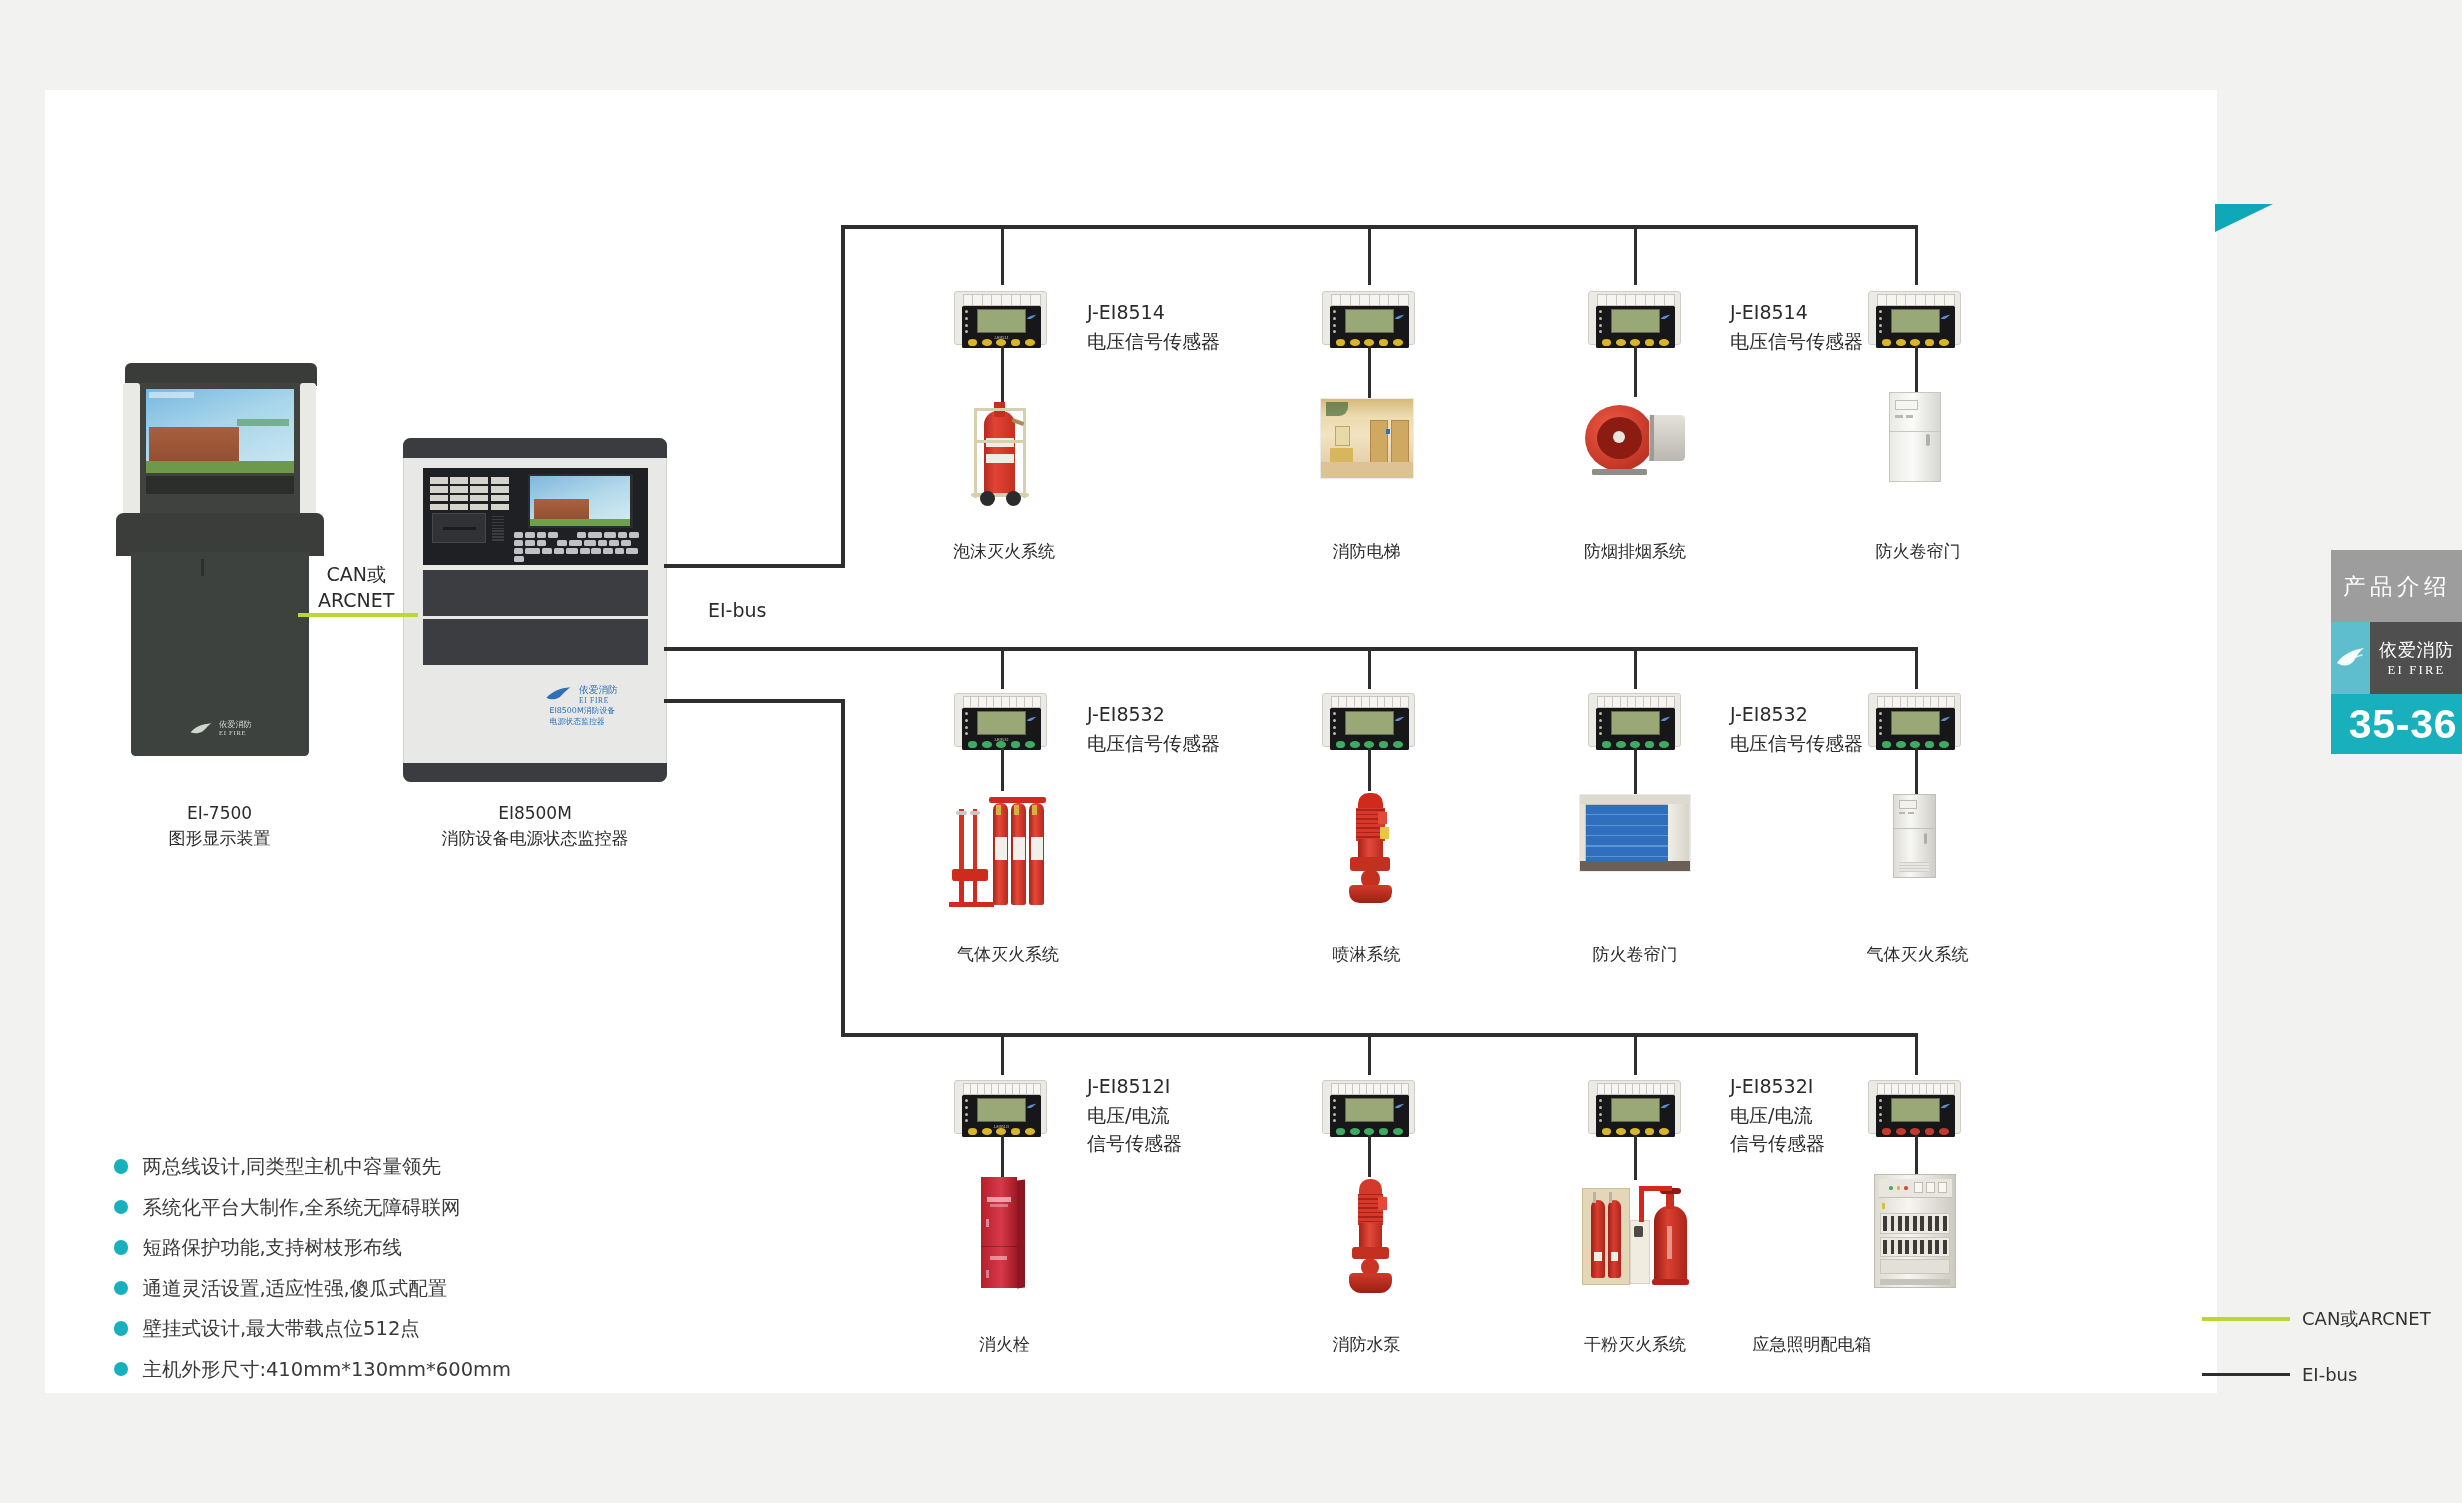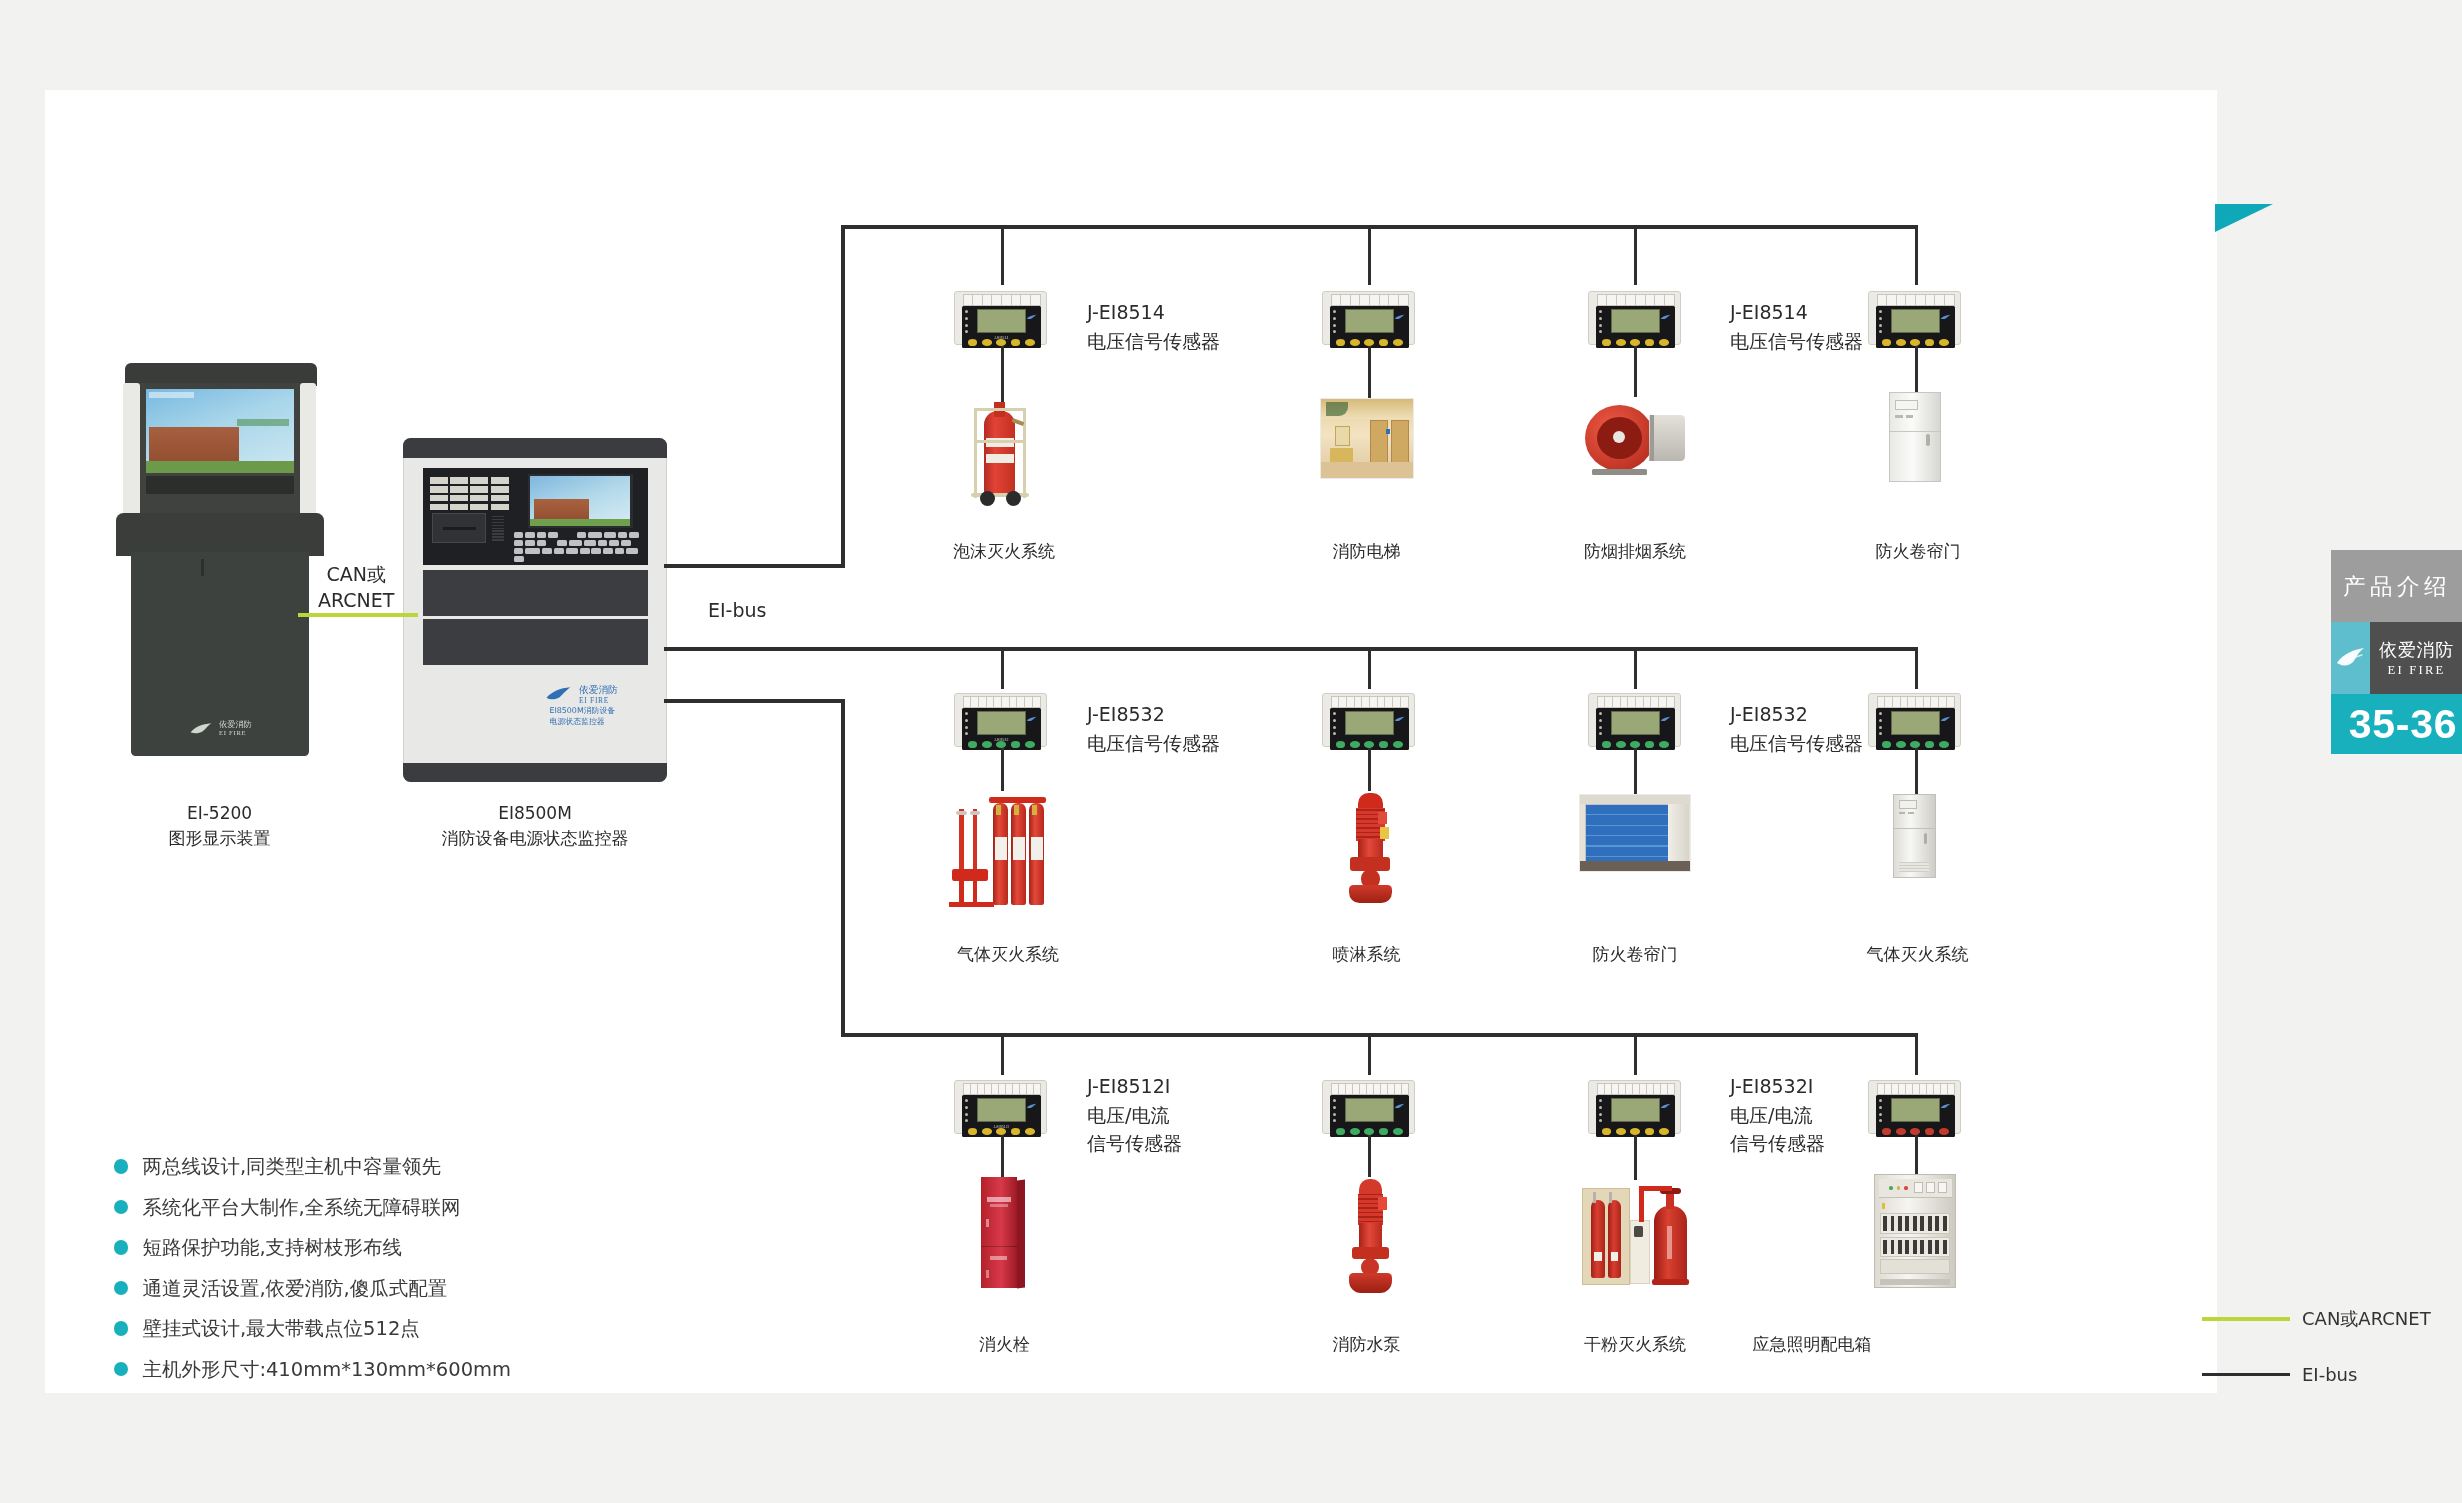--- a/index.html
+++ b/index.html
@@ -187,21 +187,21 @@
 
     <div style="position:absolute;left:78px;top:356px;width:90px;height:19.5px;">
       <svg width="25.5" height="15" viewBox="0 0 34 20" style="position:absolute;left:0;top:1.5px;">
         <path d="M2 15 C8 8, 17 4, 30 3 C24 7, 22 11, 18 14 C13 17, 7 17, 2 15 Z" fill="#cfd5cf"></path>
       </svg>
       <div style="position:absolute;left:30px;top:0;color:#d2d6d2;font-size:8.2px;font-family:'DejaVu Sans',sans-serif;">依爱消防</div>
       <div style="position:absolute;left:30px;top:9.7px;color:#d2d6d2;font-size:6.7px;letter-spacing:0.7px;font-family:'Liberation Serif',serif;">EI  FIRE</div>
     </div>
   </div>
   <div class="cap cap-dev" style="left:111px; top:801px; width:217px;">
-    <div>EI-5200</div>
+    <div>EI-7500</div>
     <div>图形显示装置</div>
   </div>
 
   <div class="dev" style="left:403px; top:438px; width:264px; height:344px;">
     <div style="position:absolute;left:0;top:0;width:264px;height:344px;background:#e8e8e6;border-radius:7.5px;border:0.7px solid #d2d2cf;"></div>
     <div style="position:absolute;left:0;top:0;width:264px;height:19.5px;background:#3a3c3f;border-radius:7.5px 7.5px 0 0;"></div>
     <div style="position:absolute;left:0;bottom:0;width:264px;height:19.5px;background:#3a3c3f;border-radius:0 0 7.5px 7.5px;"></div>
 
     <div style="position:absolute;left:19.5px;top:30px;width:225px;height:97px;background:#1f2024;">
 
@@ -962,21 +962,21 @@
     <div class="bullet">
       <span class="dot"></span>
       <span class="txt">系统化平台大制作,全系统无障碍联网</span>
     </div>
     <div class="bullet">
       <span class="dot"></span>
       <span class="txt">短路保护功能,支持树枝形布线</span>
     </div>
     <div class="bullet">
       <span class="dot"></span>
-      <span class="txt">通道灵活设置,依爱消防,傻瓜式配置</span>
+      <span class="txt">通道灵活设置,适应性强,傻瓜式配置</span>
     </div>
     <div class="bullet">
       <span class="dot"></span>
       <span class="txt">壁挂式设计,最大带载点位512点</span>
     </div>
     <div class="bullet">
       <span class="dot"></span>
       <span class="txt">主机外形尺寸:410mm*130mm*600mm</span>
     </div>
   </div>

